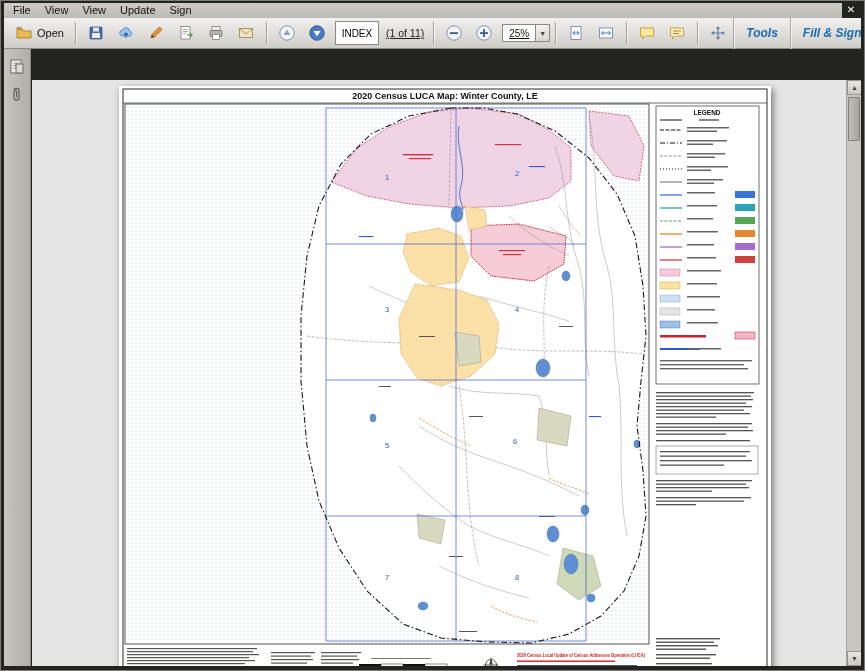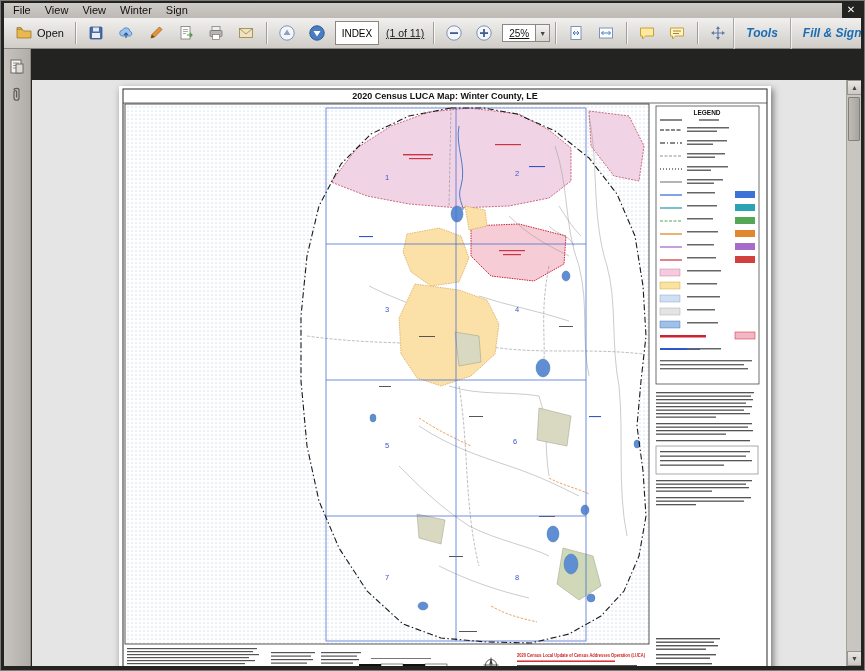--- a/index.html
+++ b/index.html
@@ -48,21 +48,21 @@
 </style>
 </head>
 <body>
 
 <div class="window">
 
   <div class="menubar">
     <span class="menu-item">File</span>
     <span class="menu-item">View</span>
     <span class="menu-item">View</span>
-    <span class="menu-item">Winter</span>
+    <span class="menu-item">Update</span>
     <span class="menu-item">Sign</span>
   </div>
   <div class="close-btn">✕</div>
 
   <div class="toolbar">
     <div class="tool-btn">
       <svg class="icon16" viewBox="0 0 18 18">
         <path d="M2 5 L7 5 L8.5 7 L16 7 L16 14 L2 14 Z" fill="#e9b94f" stroke="#9c7a22" stroke-width="0.8"></path>
         <path d="M2 5 L2 3.5 L6 3.5 L7 5 Z" fill="#f3d27e" stroke="#9c7a22" stroke-width="0.8"></path>
       </svg>

